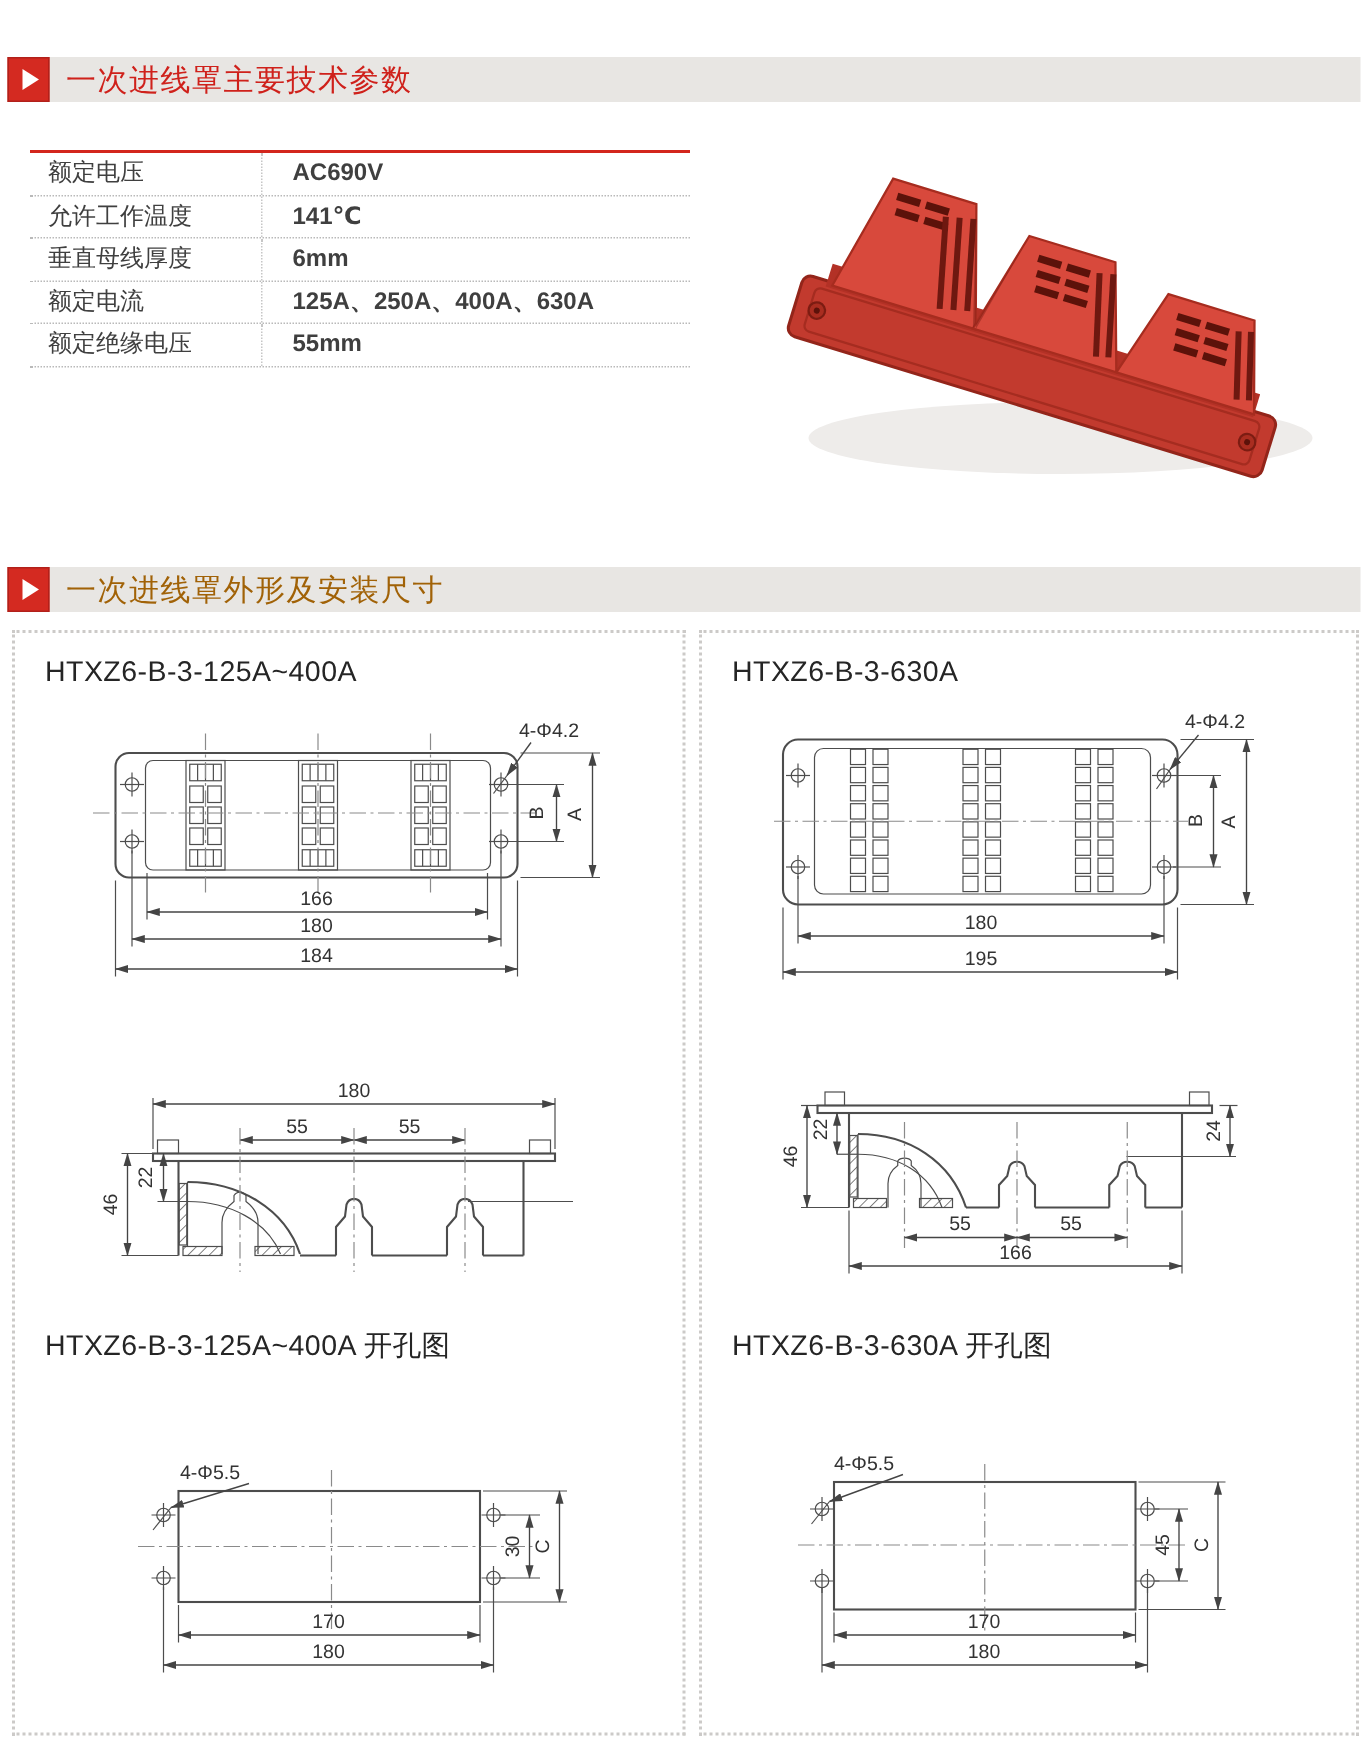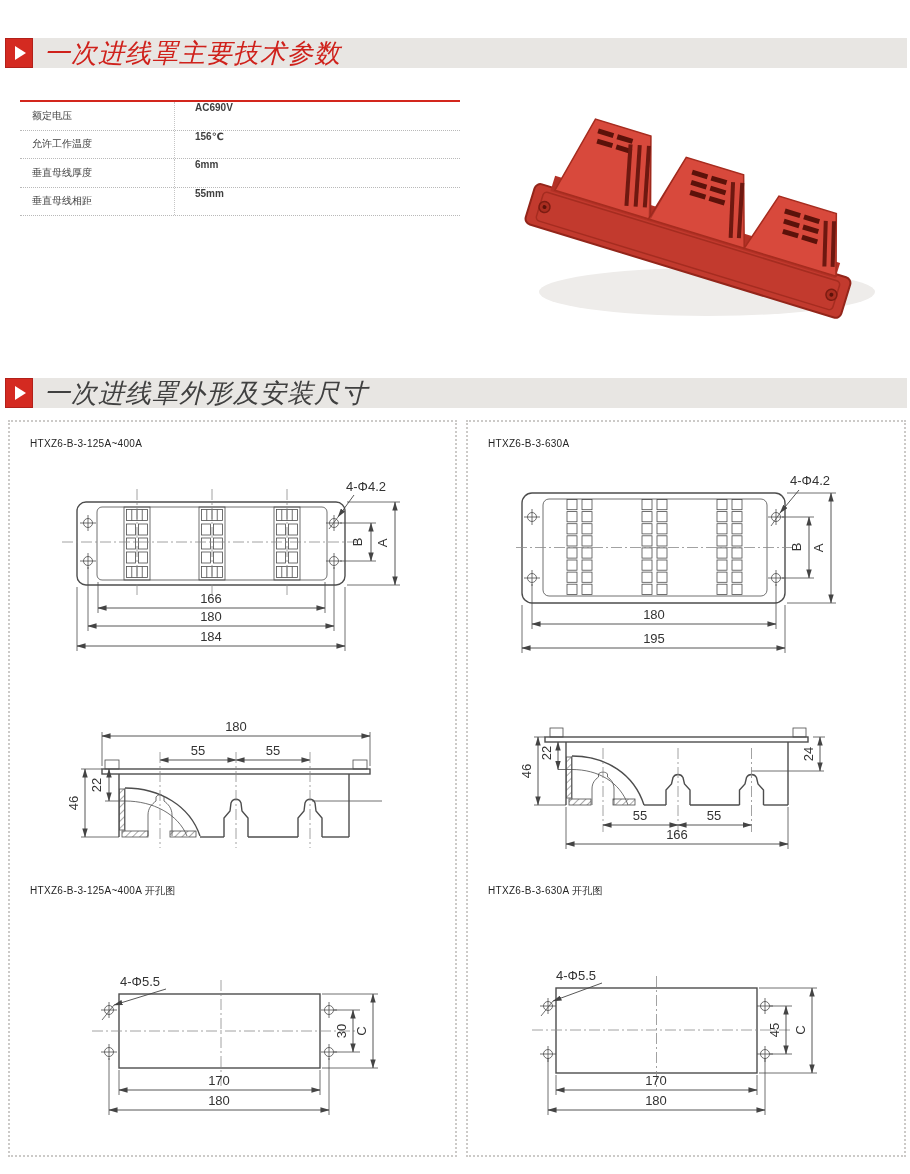--- a/index.html
+++ b/index.html
@@ -6,35 +6,35 @@
   .page{position:relative;width:910px;height:1174px;background:#fff;overflow:hidden;
         font-family:"Liberation Sans","DejaVu Sans",sans-serif;}
   
   .sec-header{position:absolute;left:5px;width:902px;height:30px;background:#e8e6e3;
               display:flex;align-items:center;}
   #hdr1{top:38px;} #hdr2{top:378px;}
   .play{width:28px;height:30px;background:#d42a21;border:1px solid #b2201a;box-sizing:border-box;
         display:flex;align-items:center;justify-content:center;flex:none;}
   .play-tri{width:0;height:0;border-left:11px solid #fff;border-top:7px solid transparent;
             border-bottom:7px solid transparent;margin-left:3px;}
-  .sec-title{margin-left:11px;font-size:26px;letter-spacing:1px;white-space:nowrap;font-style:italic;}
-  #hdr1 .sec-title{color:#cf211b;} #hdr2 .sec-title{color:#404040;}
+  .sec-title{margin-left:11px;font-size:20px;letter-spacing:1px;white-space:nowrap;}
+  #hdr1 .sec-title{color:#cf211b;} #hdr2 .sec-title{color:#a16207;}
   
   .params{position:absolute;left:20px;top:100px;width:440px;border-top:2px solid #d3261d;}
-  .prow{display:flex;height:27.5px;align-items:flex-start;border-bottom:1px dotted #b9b9b9;
-        font-size:10px;color:#3f3f3f;}
+  .prow{display:flex;height:27.5px;align-items:center;border-bottom:1px dotted #b9b9b9;
+        font-size:16px;color:#3f3f3f;}
   .plabel{width:155px;padding-left:12px;flex:none;height:100%;display:flex;align-items:center;
           border-right:1px dotted #c6c6c6;box-sizing:border-box;}
   .pvalue{padding-left:20px;font-weight:bold;}
   
   .photo{position:absolute;left:495px;top:60px;width:415px;height:290px;}
   
   .dbox{position:absolute;top:420px;height:737px;border:2px dotted #cccac8;box-sizing:border-box;}
   #dbox-left{left:8px;width:449px;} #dbox-right{left:466px;width:440px;}
-  .model-title{position:absolute;left:20px;font-size:10px;color:#252525;letter-spacing:.3px;white-space:nowrap;}
+  .model-title{position:absolute;left:20px;font-size:19px;color:#252525;letter-spacing:.3px;white-space:nowrap;}
   .mt-top{top:16px;} .mt-cut{top:462px;}
   .drw{position:absolute;left:0;}
   .drw-front{top:48px;} .drw-side{top:268px;} .drw-cut{top:518px;}
   
   .ln{fill:none;stroke:#4d4d4d;stroke-width:1.4;}
   .tn{fill:none;stroke:#4d4d4d;stroke-width:.8;}
   .cl{fill:none;stroke:#8a8a8a;stroke-width:.8;stroke-dasharray:11 3 2 3;}
   .dim{fill:none;stroke:#444;stroke-width:.9;}
   .dim-t{font-size:13px;fill:#333;}
   .hatch{fill:url(#hp);stroke:#4d4d4d;stroke-width:.8;}
@@ -95,28 +95,32 @@
     <div class="sec-title">一次进线罩主要技术参数</div>
   </div>
 
   <div class="params">
     <div class="prow">
       <div class="plabel">额定电压</div>
       <div class="pvalue">AC690V</div>
     </div>
     <div class="prow">
       <div class="plabel">允许工作温度</div>
-      <div class="pvalue">156℃</div>
+      <div class="pvalue">141℃</div>
     </div>
     <div class="prow">
       <div class="plabel">垂直母线厚度</div>
       <div class="pvalue">6mm</div>
     </div>
     <div class="prow">
-      <div class="plabel">垂直母线相距</div>
+      <div class="plabel">额定电流</div>
+      <div class="pvalue">125A、250A、400A、630A</div>
+    </div>
+    <div class="prow">
+      <div class="plabel">额定绝缘电压</div>
       <div class="pvalue">55mm</div>
     </div>
   </div>
 
   <div class="photo">
     <svg width="415" height="290" viewBox="0 0 415 290">
       <ellipse cx="212" cy="232" rx="168" ry="24" fill="#eeecea"></ellipse>
       <g transform="rotate(17 207 145) translate(42,62)">
 
         <rect x="0" y="110" width="330" height="42" rx="6" fill="#c23a2e" stroke="#93251a" stroke-width="2"></rect>

